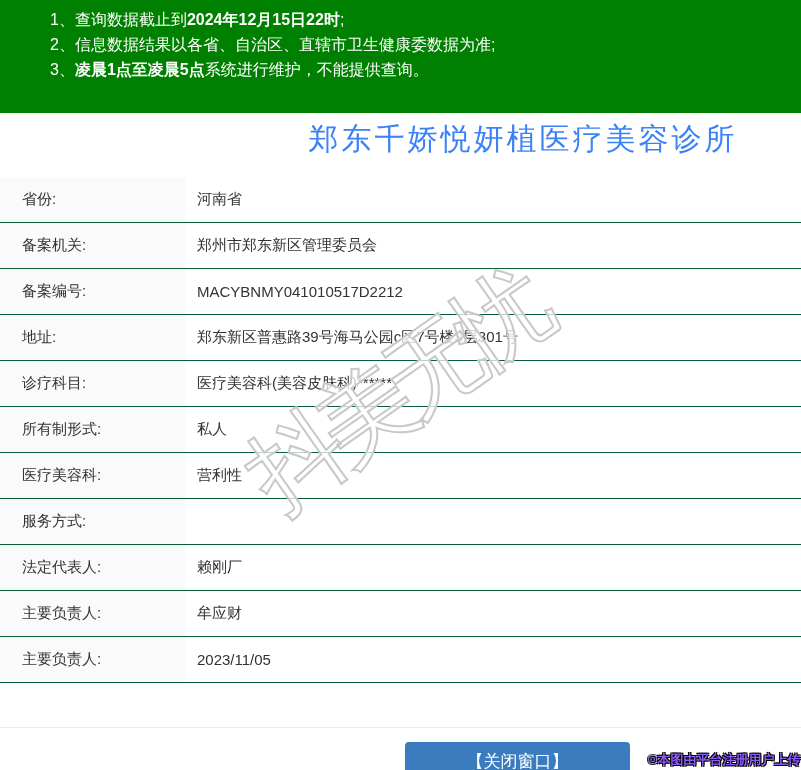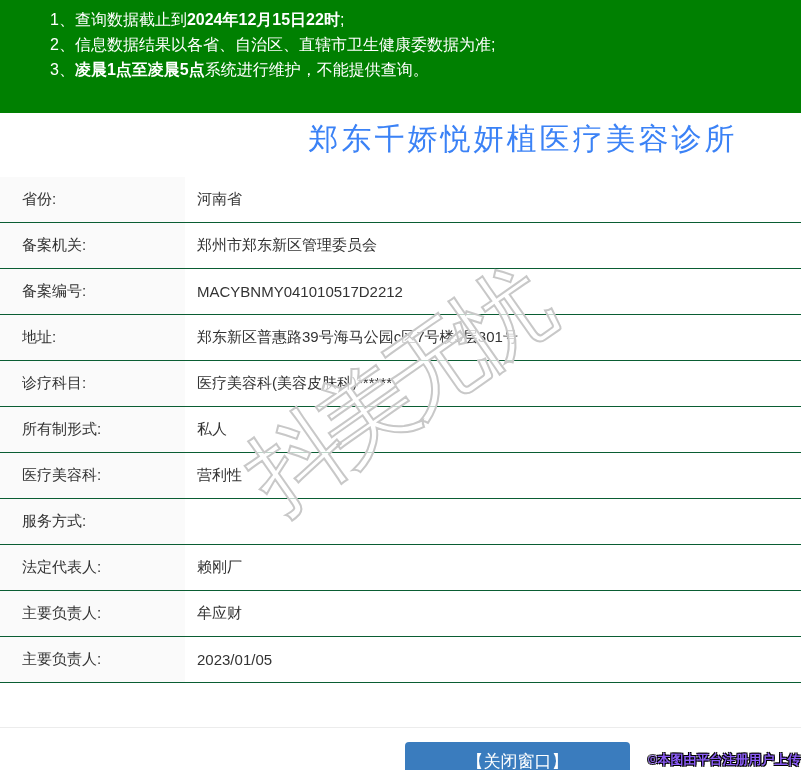--- a/index.html
+++ b/index.html
@@ -154,21 +154,21 @@
     <div class="row">
       <div class="label">法定代表人:</div>
       <div class="value">赖刚厂</div>
     </div>
     <div class="row">
       <div class="label">主要负责人:</div>
       <div class="value">牟应财</div>
     </div>
     <div class="row">
       <div class="label">主要负责人:</div>
-      <div class="value">2023/01/05</div>
+      <div class="value">2023/11/05</div>
     </div>
     <div class="row-empty"></div>
   </div>
 
   <div class="watermark">抖美无忧</div>
 
   <button class="close-btn">【关闭窗口】</button>
 
   <div class="copyright">©本图由平台注册用户上传</div>
 

